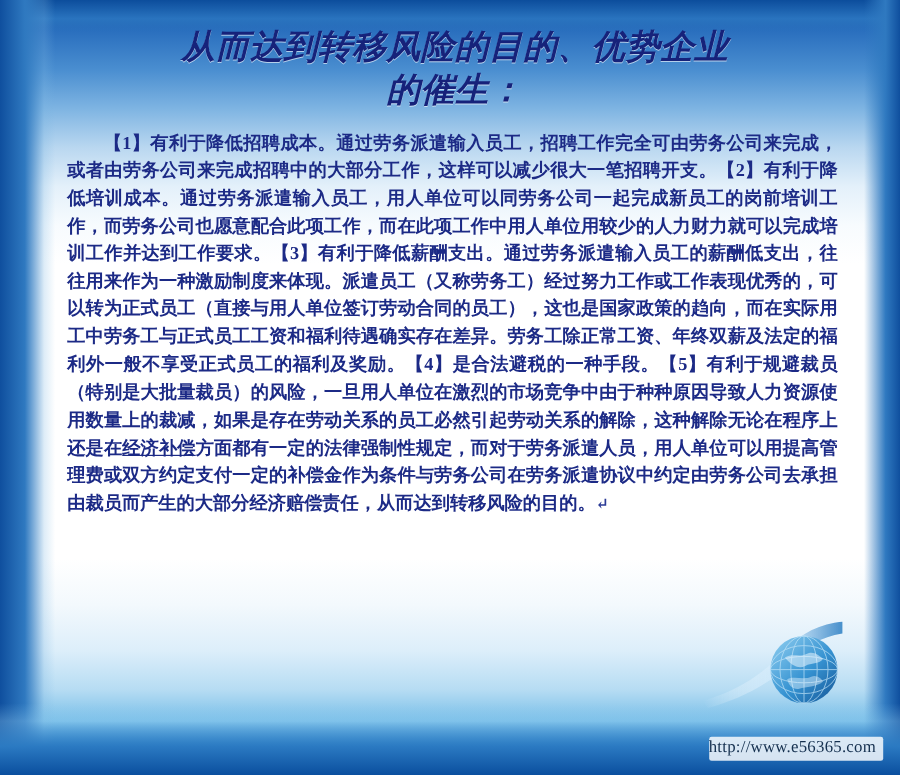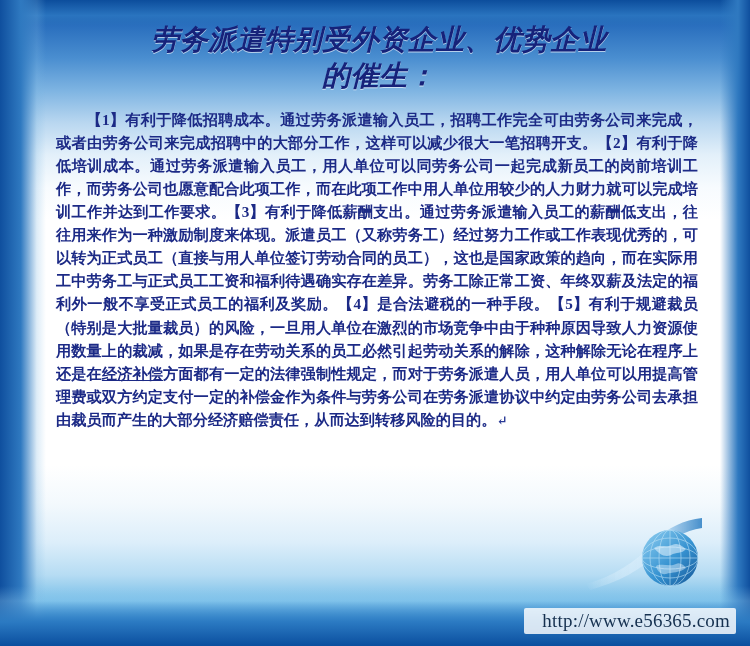--- a/index.html
+++ b/index.html
@@ -113,24 +113,24 @@
     height: 76px;
     z-index: 3;
     opacity: 0.95;
   }
   .watermark {
     position: absolute;
     right: 14px;
     bottom: 12px;
     z-index: 8;
     font-family: "Liberation Serif", "DejaVu Serif", serif;
-    font-size: 19px;
+    font-size: 14px;
     color: #15304f;
     background: rgba(255,255,255,0.82);
-    padding: 2px 6px 2px 18px;
+    padding: 2px 6px 2px 0;
     border-radius: 2px;
     letter-spacing: 0.2px;
   }
 </style>
 </head>
 <body>
 
 <div class="slide">
 
   <div class="top-band"></div>
@@ -161,21 +161,21 @@
       <line x1="58" y1="40" x2="114" y2="40"></line>
       <line x1="86" y1="12" x2="86" y2="68"></line>
     </g>
     <path d="M70 30 C76 26 82 30 88 27 C94 24 98 28 102 31 C98 36 92 34 87 37 C81 40 75 36 70 30 Z" fill="#e9f6ff" opacity="0.55"></path>
     <path d="M72 48 C78 45 86 49 92 46 C96 44 100 47 102 50 C96 55 88 54 82 56 C77 57 73 53 72 48 Z" fill="#e9f6ff" opacity="0.45"></path>
   </svg>
 
   <div class="content">
 
     <h1 class="title">
-      <span class="line l1">劳务派遣特别受外资企业、优势企业</span>
+      <span class="line l1">从而达到转移风险的目的、优势企业</span>
       <span class="line l3">的催生：</span>
     </h1>
 
     <p class="body-text"><span>【1】有利于降低招聘成本。通过劳务派遣输入员工，招聘工作完全可由劳务公司来完成，或者由劳务公司来完成招聘中的大部分工作，这样可以减少很大一笔招聘开支。【2】有利于降低培训成本。通过劳务派遣输入员工，用人单位可以同劳务公司一起完成新员工的岗前培训工作，而劳务公司也愿意配合此项工作，而在此项工作中用人单位用较少的人力财力就可以完成培训工作并达到工作要求。【3】有利于降低薪酬支出。通过劳务派遣输入员工的薪酬低支出，往往用来作为一种激励制度来体现。派遣员工（又称劳务工）经过努力工作或工作表现优秀的，可以转为正式员工（直接与用人单位签订劳动合同的员工），这也是国家政策的趋向，而在实际用工中劳务工与正式员工工资和福利待遇确实存在差异。劳务工除正常工资、年终双薪及法定的福利外一般不享受正式员工的福利及奖励。【4】是合法避税的一种手段。【5】有利于规避裁员（特别是大批量裁员）的风险，一旦用人单位在激烈的市场竞争中由于种种原因导致人力资源使用数量上的裁减，如果是存在劳动关系的员工必然引起劳动关系的解除，这种解除无论在程序上还是在<span class="u">经济补偿</span>方面都有一定的法律强制性规定，而对于劳务派遣人员，用人单位可以用提高管理费或双方约定支付一定的补偿金作为条件与劳务公司在劳务派遣协议中约定由劳务公司去承担由裁员而产生的大部分经济赔偿责任，从而达到转移风险的目的。</span><span class="pilcrow">↵</span></p>
 
   </div>
 
   <div class="watermark">http://www.e56365.com</div>
 
 </div>

